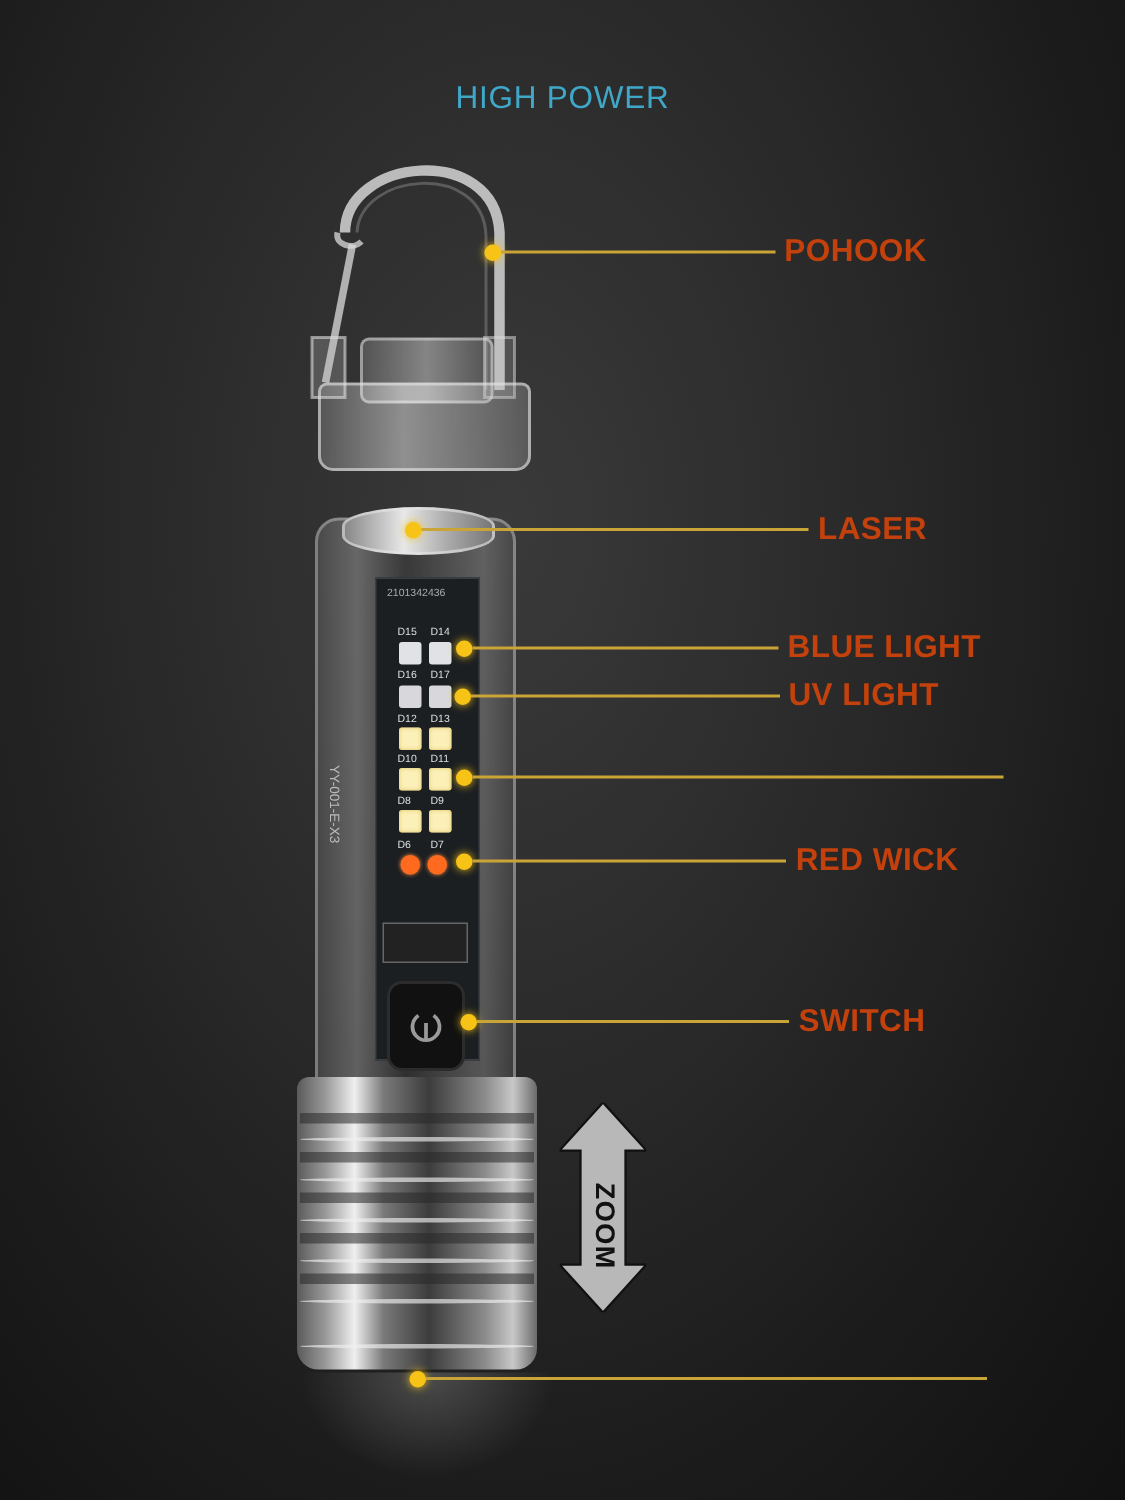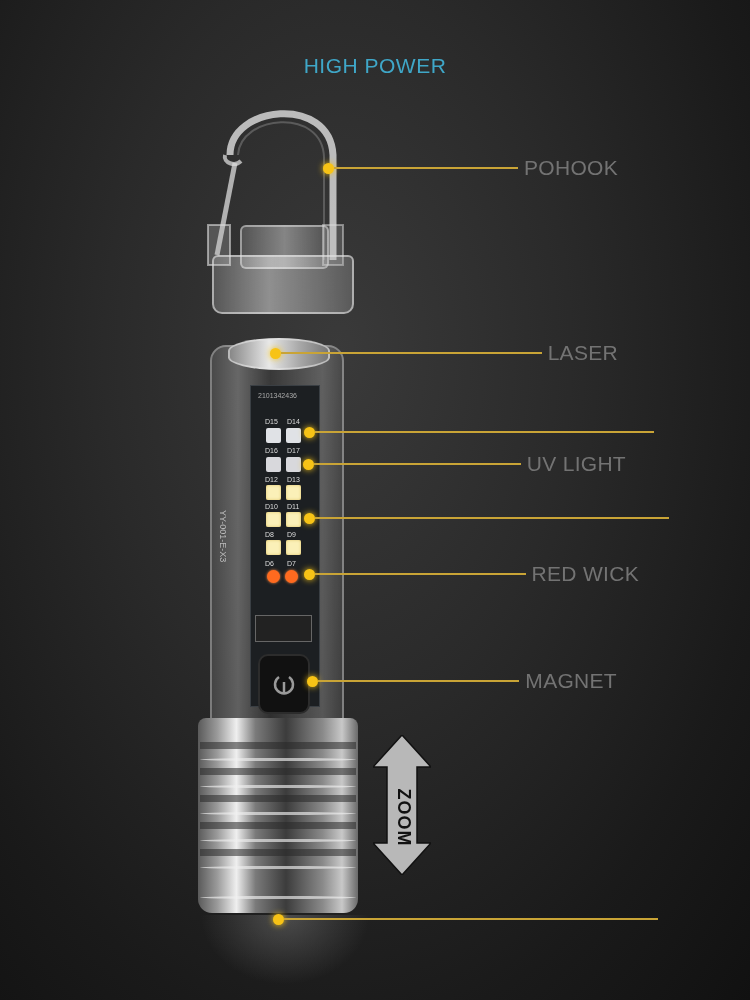--- a/index.html
+++ b/index.html
@@ -18,22 +18,23 @@
   }
   .callout .dot {
     width: 11px; height: 11px; border-radius: 50%;
     background: #f7c316; box-shadow: 0 0 6px #f5c518;
     flex: none; margin-left: -5px;
   }
   .callout .line {
     height: 2px; background: #c9a436; flex: 1;
   }
   .callout .label {
-    color: #737373; font-size: 21px; padding-left: 6px; white-space: nowrap;
+    color: #c2410c; font-size: 21px; padding-left: 6px; white-space: nowrap;
     letter-spacing: 0.3px;
+    font-weight: bold;
   }
   
   .hook { position: absolute; left: 205px; top: 95px; width: 150px; height: 220px; }
   .cap {
     position: absolute; left: 212px; top: 255px; width: 138px; height: 55px;
     background: linear-gradient(90deg, rgba(200,200,200,0.25), rgba(255,255,255,0.45) 40%, rgba(170,170,170,0.3));
     border: 2px solid rgba(230,230,230,0.6); border-radius: 6px 6px 10px 10px;
   }
   .cap-inner {
     position: absolute; left: 240px; top: 225px; width: 85px; height: 40px;
@@ -184,36 +185,37 @@
   <span class="label">POHOOK</span>
 </div>
 <div class="callout" style="left:275px;top:341px;width:343px">
   <span class="dot"></span>
   <span class="line"></span>
   <span class="label">LASER</span>
 </div>
 <div class="callout" style="left:309px;top:420px;width:345px">
   <span class="dot"></span>
   <span class="line"></span>
+  <span class="label">BLUE LIGHT</span>
 </div>
 <div class="callout" style="left:308px;top:452px;width:318px">
   <span class="dot"></span>
   <span class="line"></span>
   <span class="label">UV LIGHT</span>
 </div>
 <div class="callout" style="left:309px;top:506px;width:360px">
   <span class="dot"></span>
   <span class="line"></span>
 </div>
 <div class="callout" style="left:309px;top:562px;width:330px">
   <span class="dot"></span>
   <span class="line"></span>
   <span class="label">RED WICK</span>
 </div>
 <div class="callout" style="left:312px;top:669px;width:305px">
   <span class="dot"></span>
   <span class="line"></span>
-  <span class="label">MAGNET</span>
+  <span class="label">SWITCH</span>
 </div>
 <div class="callout" style="left:278px;top:907px;width:380px">
   <span class="dot"></span>
   <span class="line"></span>
 </div>
 
 </body></html>

